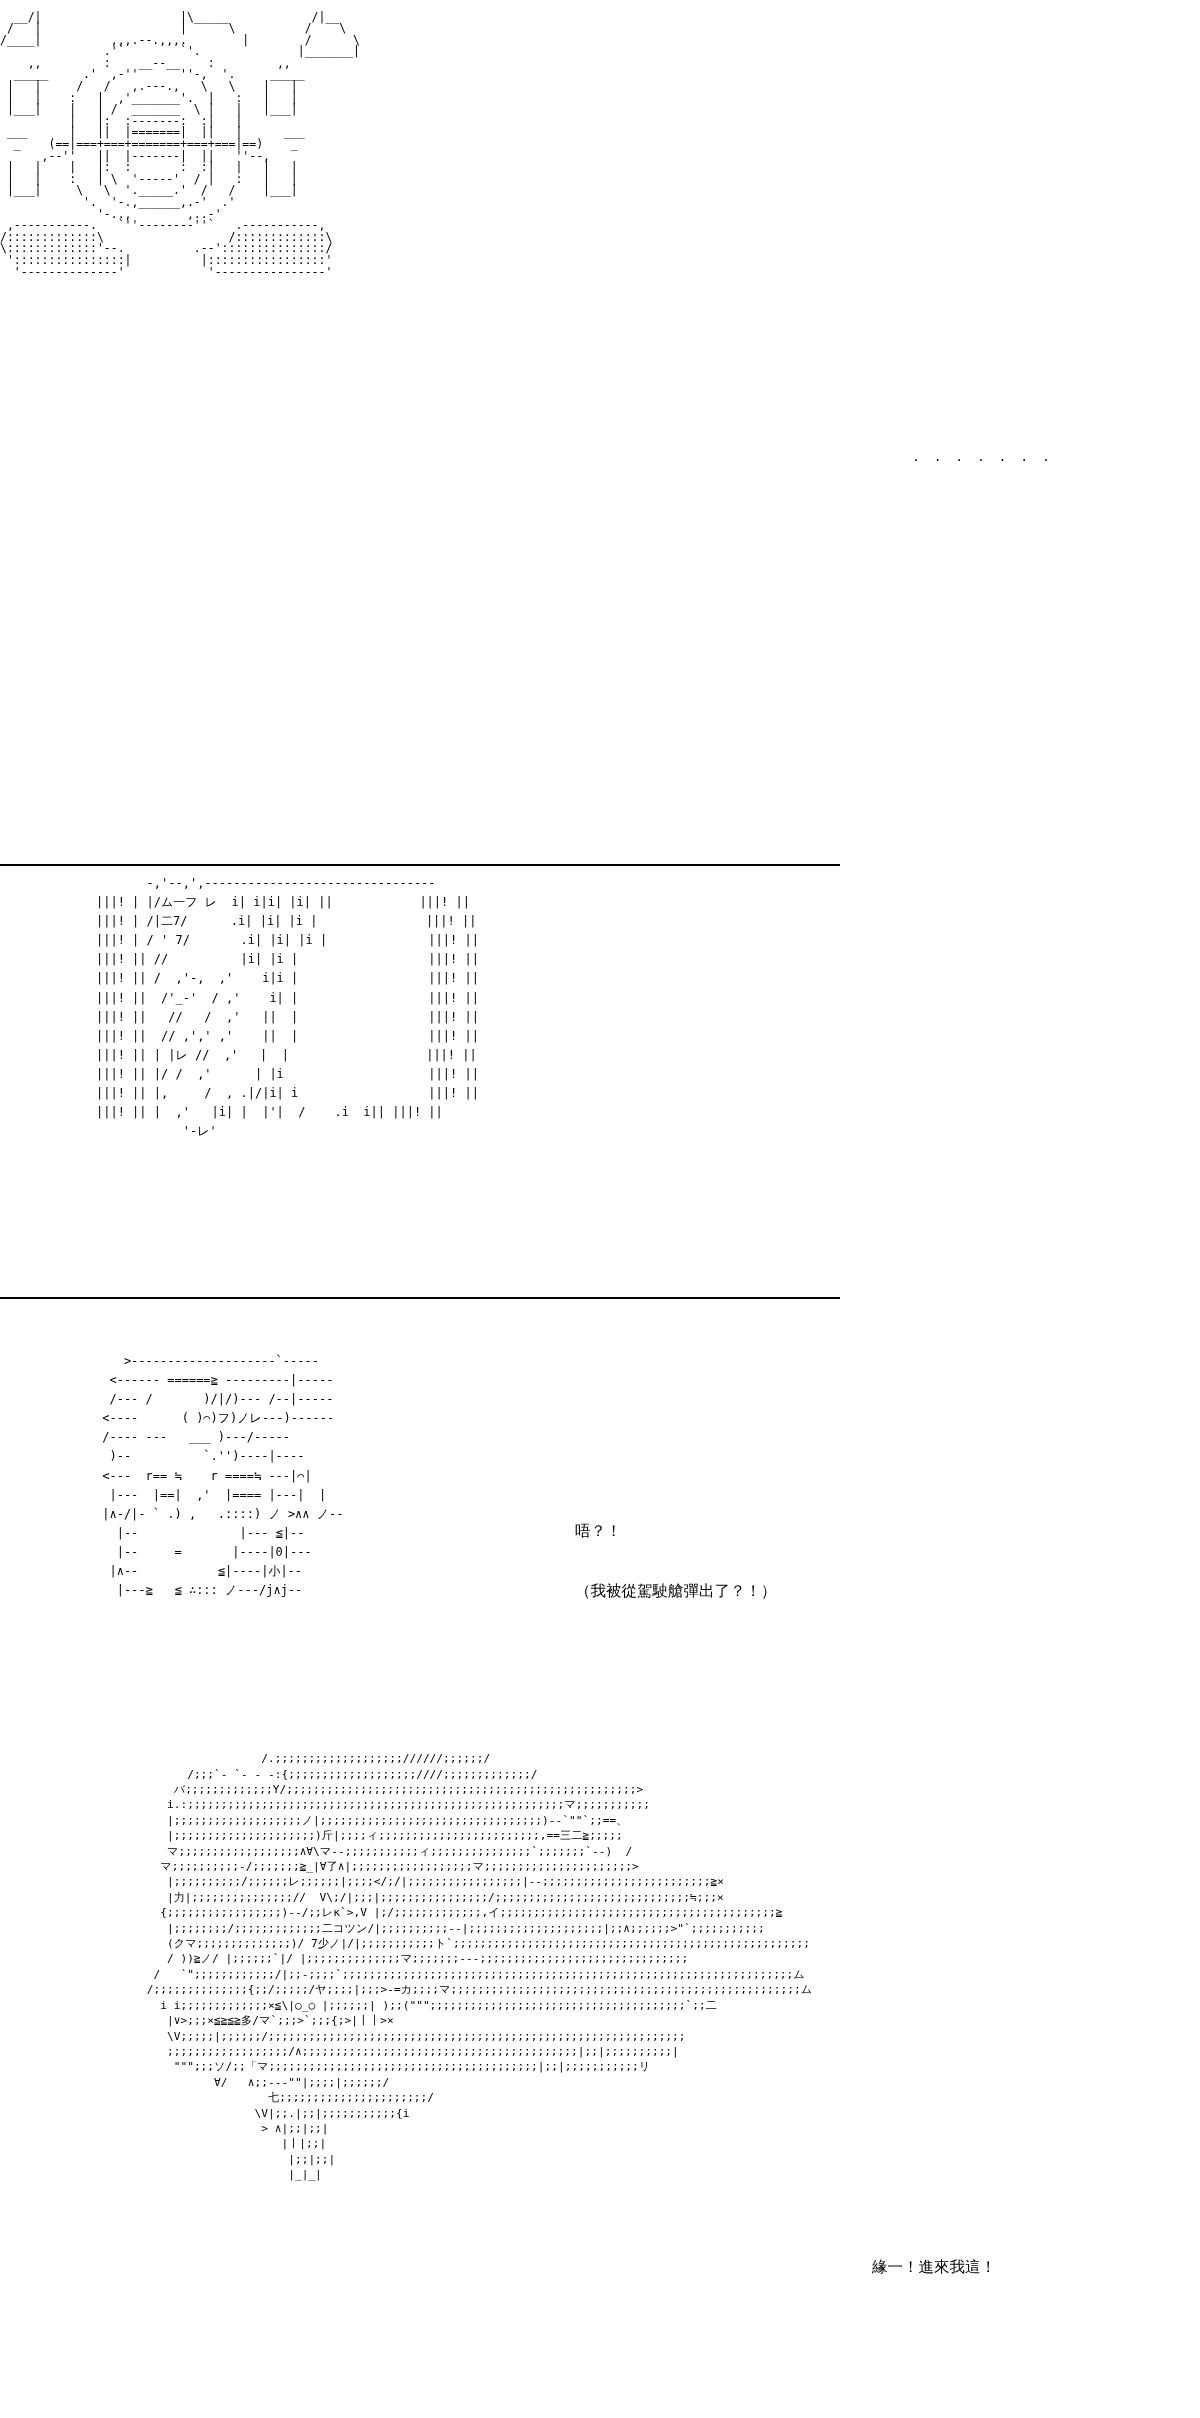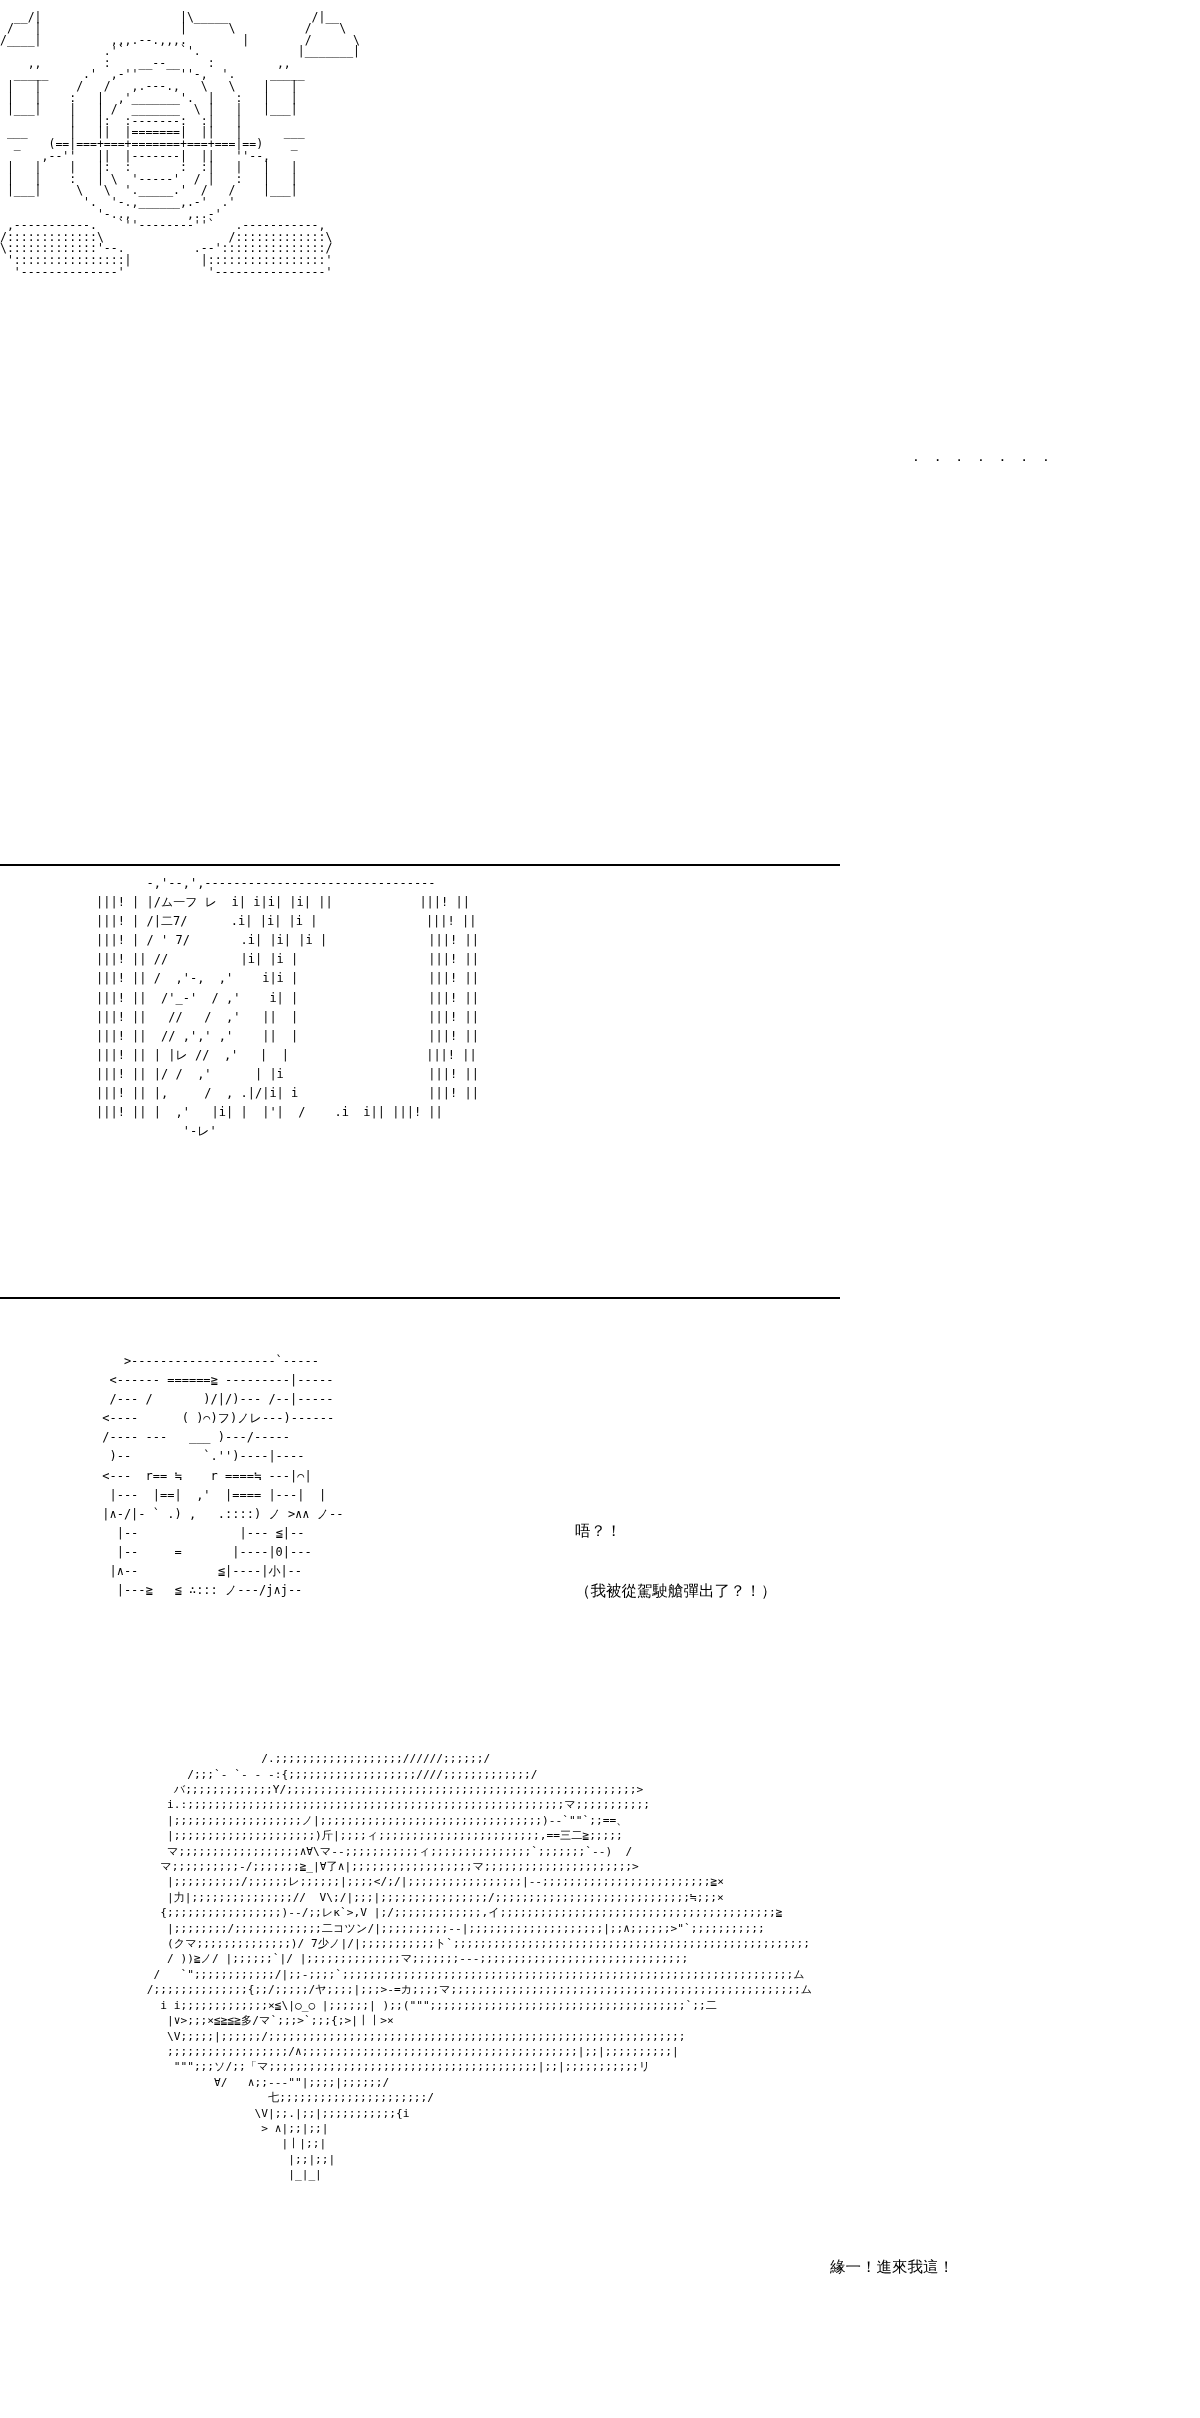--- a/index.html
+++ b/index.html
@@ -77,21 +77,21 @@
   
   .dialogue {
     position: absolute;
     white-space: pre;
     font-family: "Liberation Sans", sans-serif;
     color: #000000;
     font-size: 15.5px;
     line-height: 30px;
   }
   #dialogue-1 { left: 575px; top: 1500px; }
-  #dialogue-2 { left: 830px; top: 2236px; }
+  #dialogue-2 { left: 872px; top: 2236px; }
 </style>
 </head>
 <body>
 
 <div class="page">
 
   <pre class="aa" id="panel-cockpit">  __/|                    |\_____            /|__
  /   |                    |      \          /    \
 /____|          ,,,.--.,,,.        |        /      \
                .'`        `'.              |_______|

